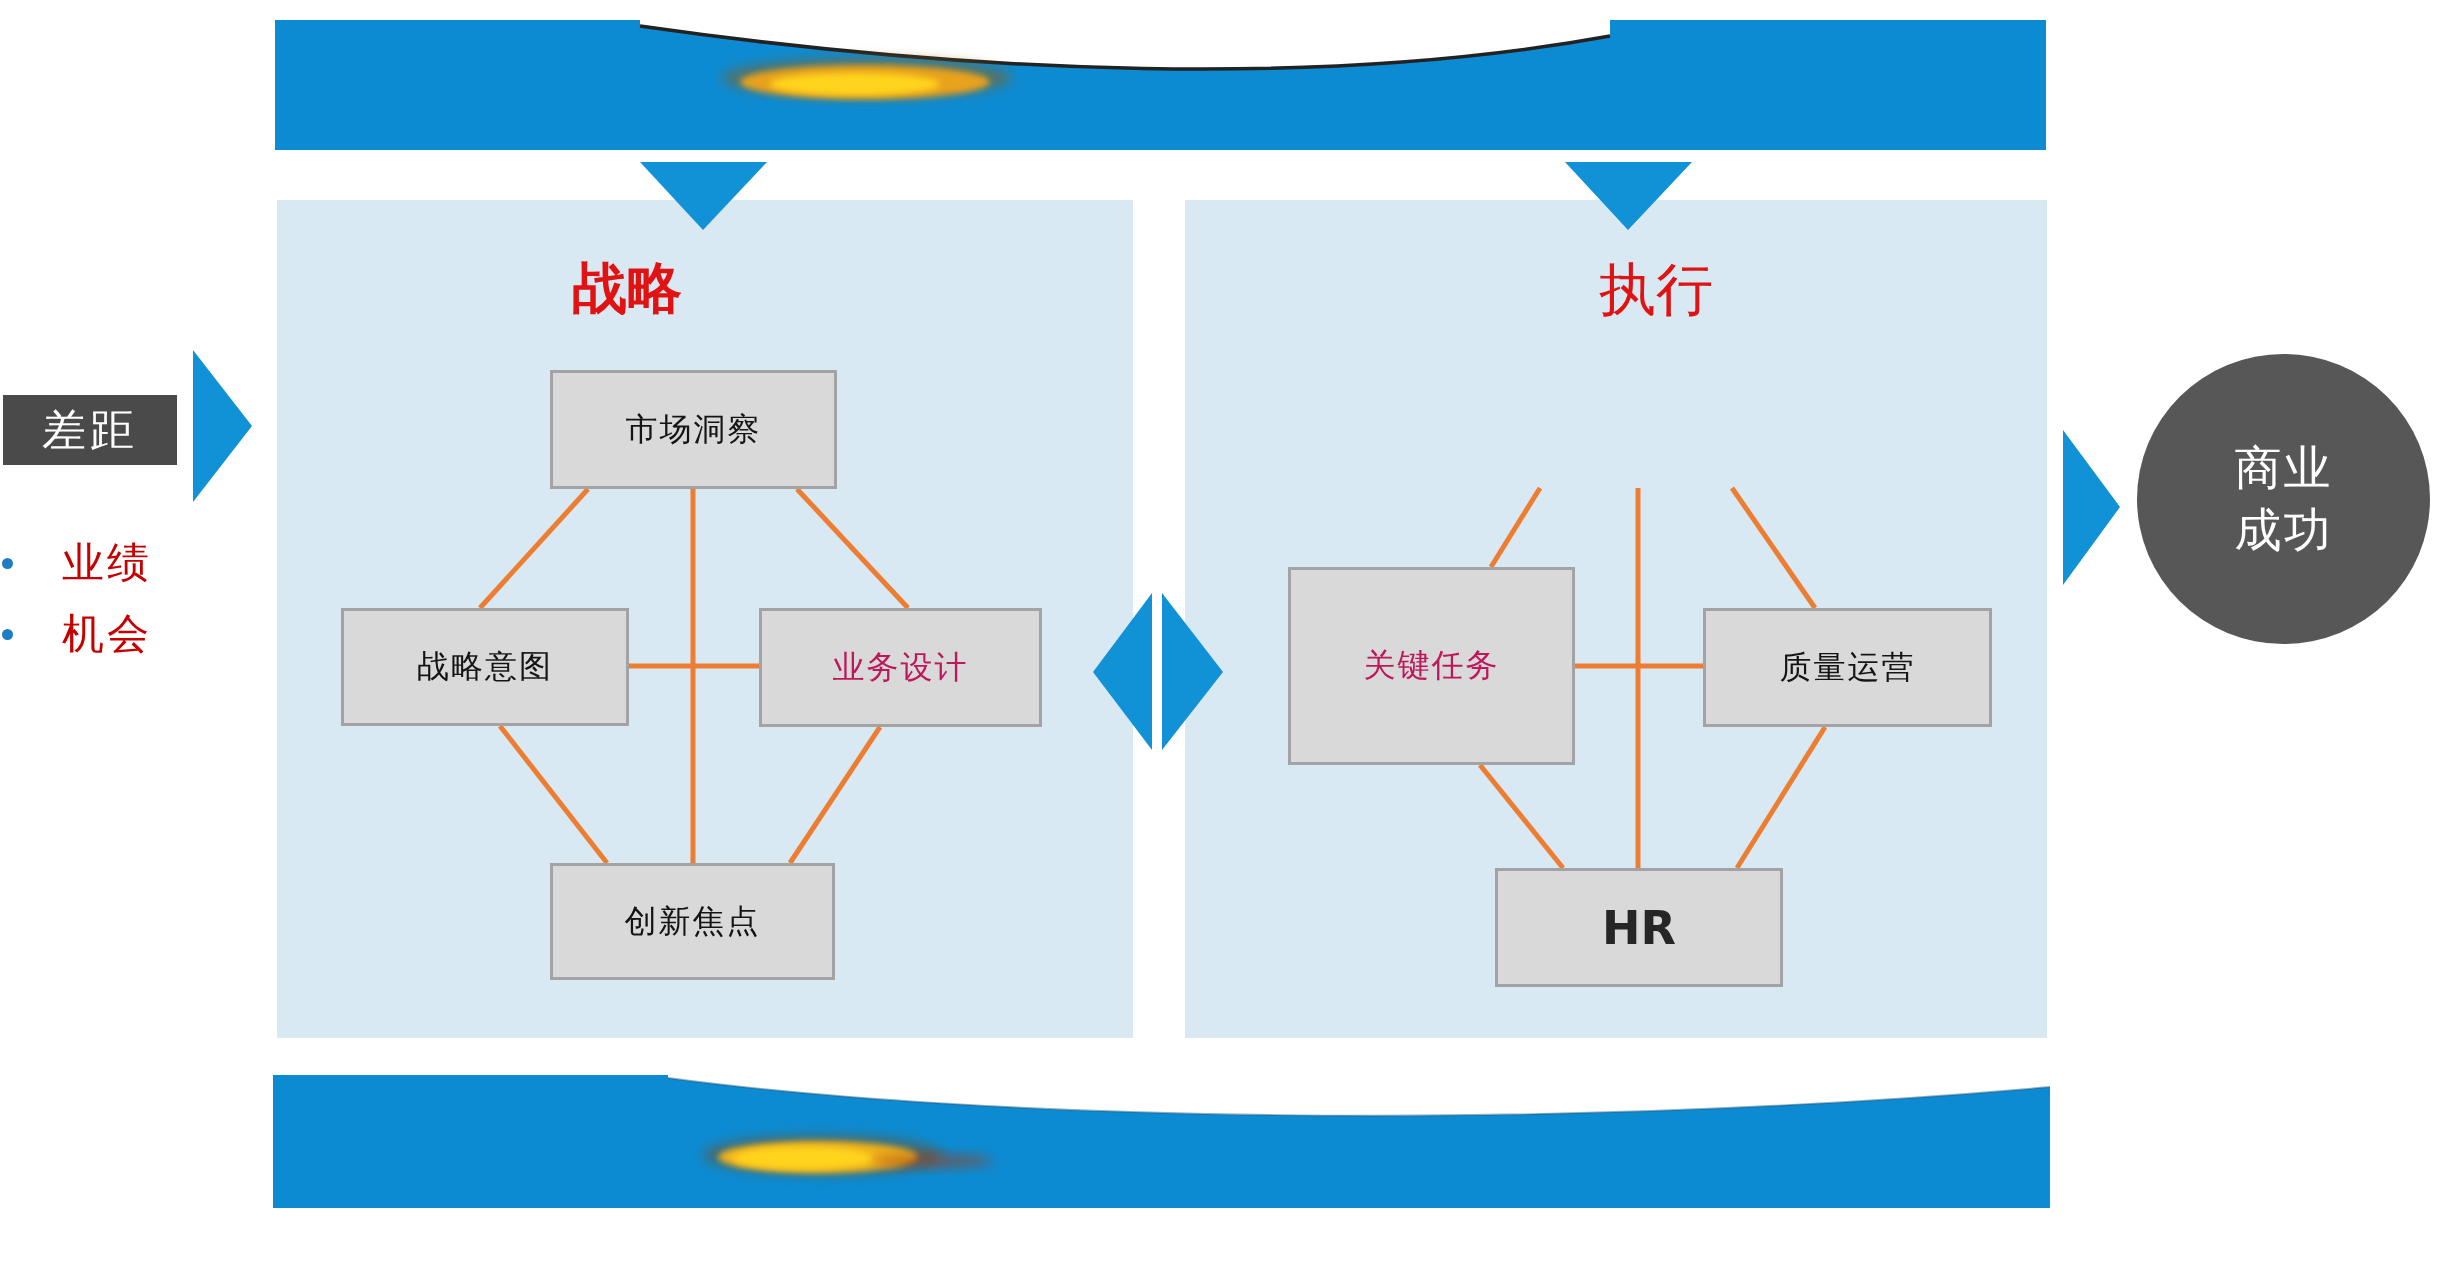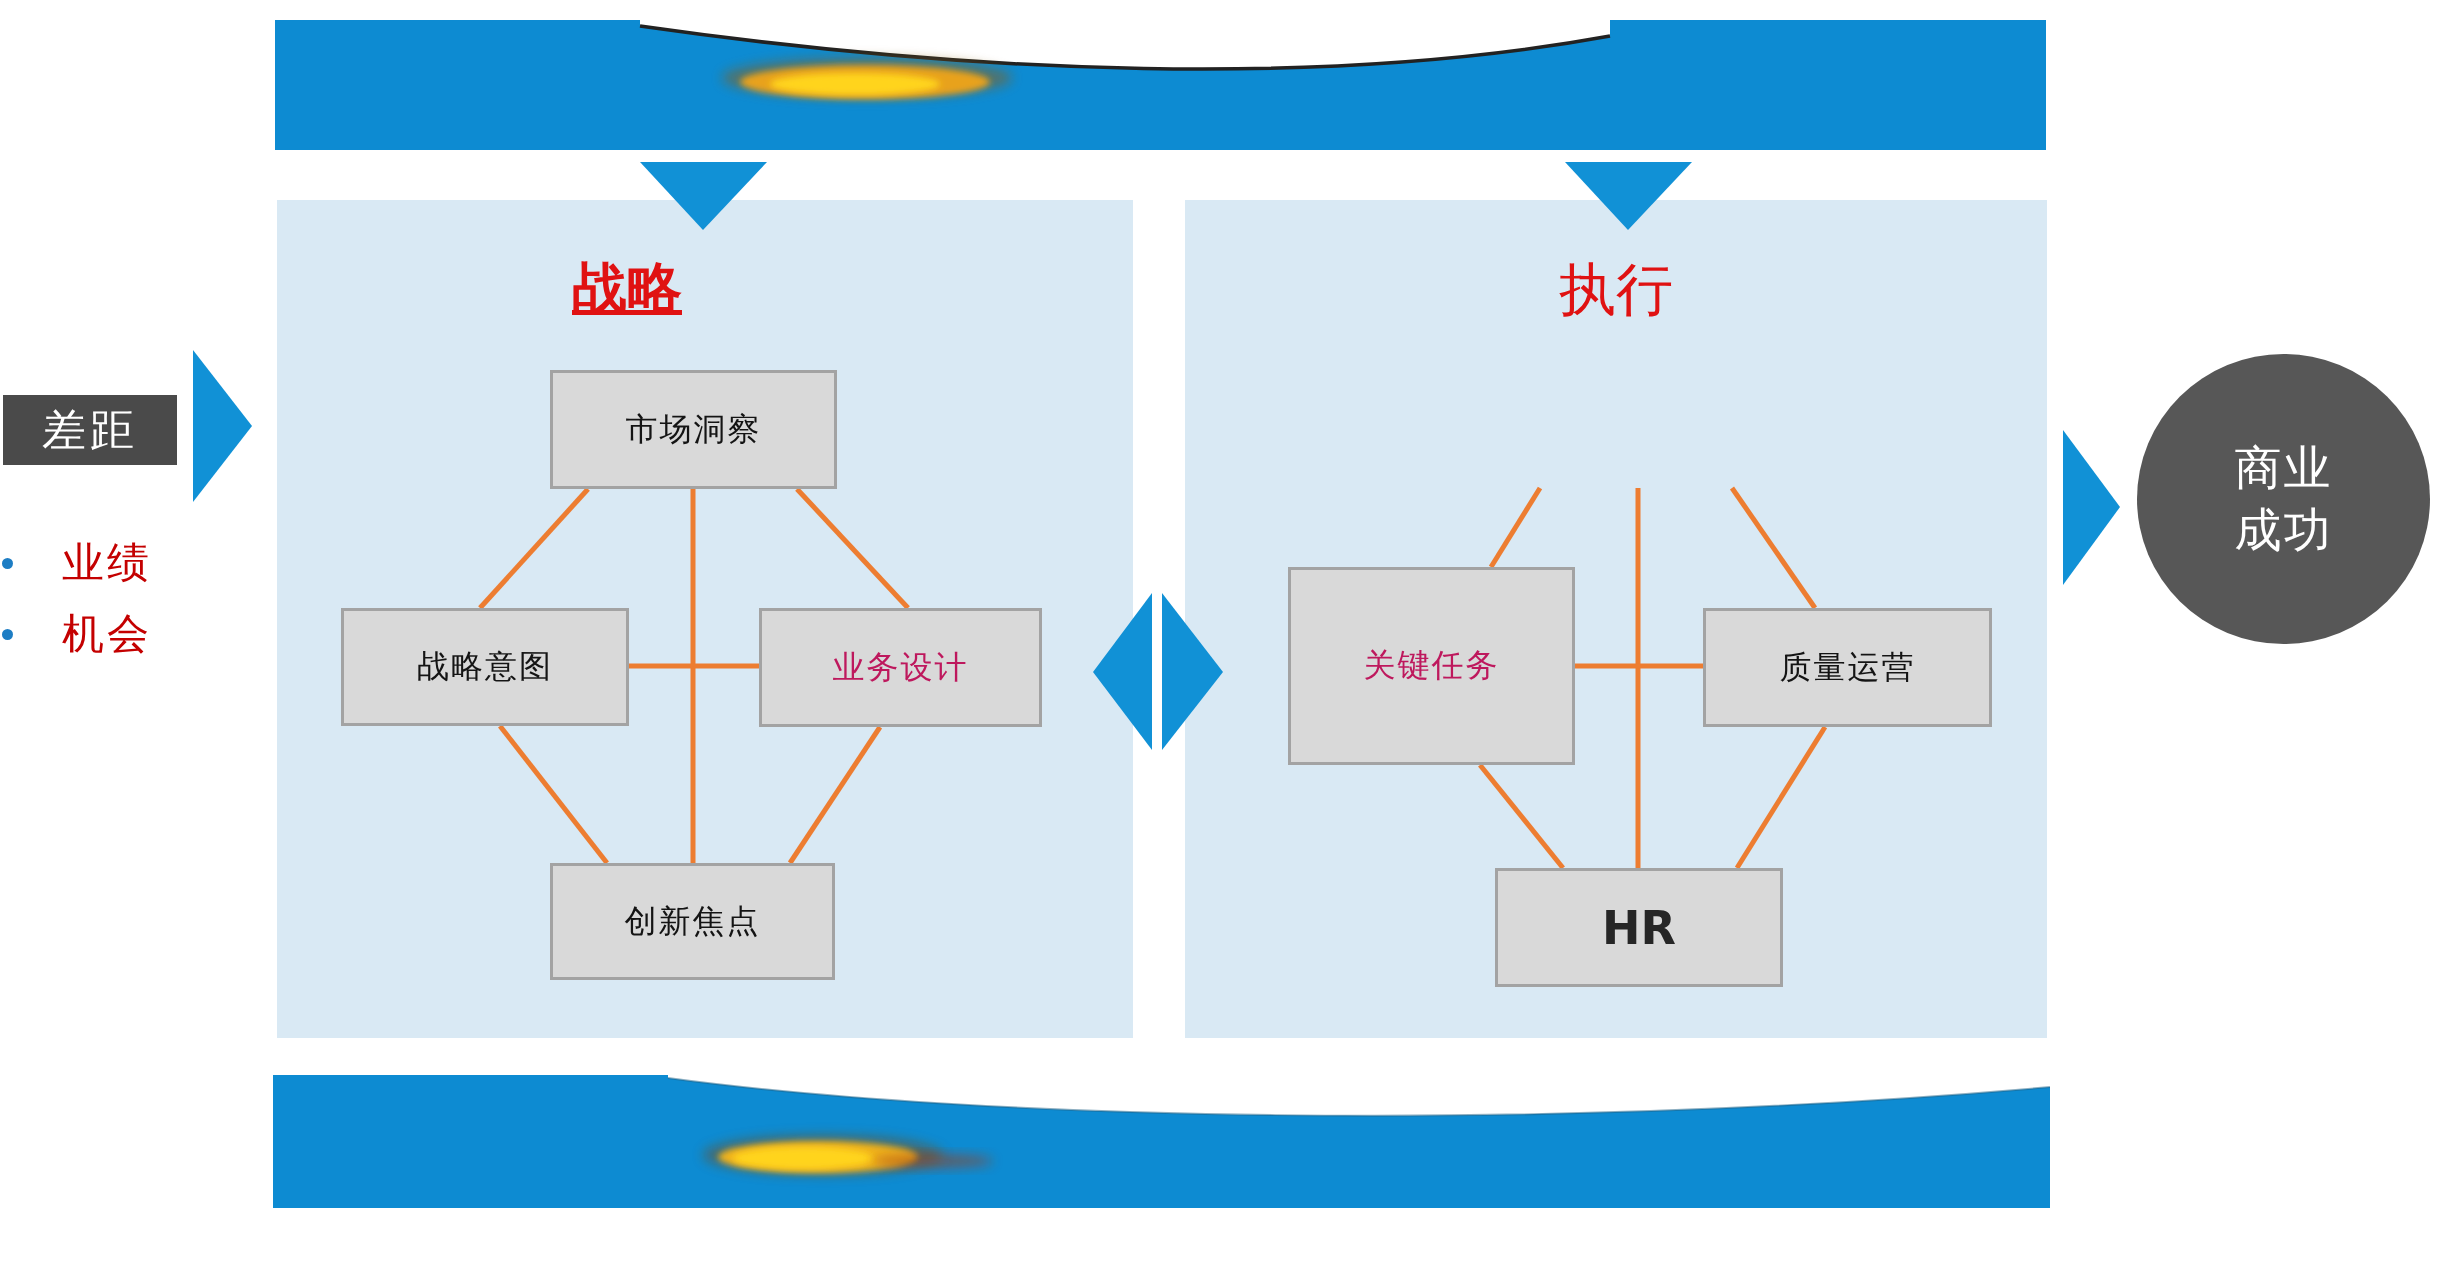--- a/index.html
+++ b/index.html
@@ -6,23 +6,23 @@
   .stage{position:relative;width:2441px;height:1267px;background:#ffffff;overflow:hidden;
          font-family:"Liberation Serif",serif;}
 
   
   .panel{position:absolute;top:200px;height:838px;background:#d9e9f4;z-index:1;}
   .panel-left{left:277px;width:856px;}
   .panel-right{left:1185px;width:862px;}
 
   .panel-title{position:absolute;top:252px;text-align:center;color:#e01212;z-index:4;}
   .panel-title.strategy{left:277px;width:700px;font-family:"DejaVu Sans",sans-serif;
-      font-weight:700;font-size:55px;text-decoration:underline;}
+      font-weight:700;font-size:55px;}
   .panel-title.execution{left:1185px;width:862px;font-family:"Liberation Serif",serif;
-      font-weight:400;font-size:57px;}
+      font-weight:400;font-size:57px;padding-left:40px;}
 
   
   svg.shapes{position:absolute;left:0;top:0;z-index:2;}
   .oline{stroke:#ed7d31;stroke-width:5;}
   .btri{fill:#1191d6;}
 
   
   .node{position:absolute;background:#d9d9d9;border:3px solid #a3a3a3;box-sizing:border-box;
         display:flex;align-items:center;justify-content:center;z-index:3;
         font-size:32px;color:#141414;letter-spacing:2px;}

